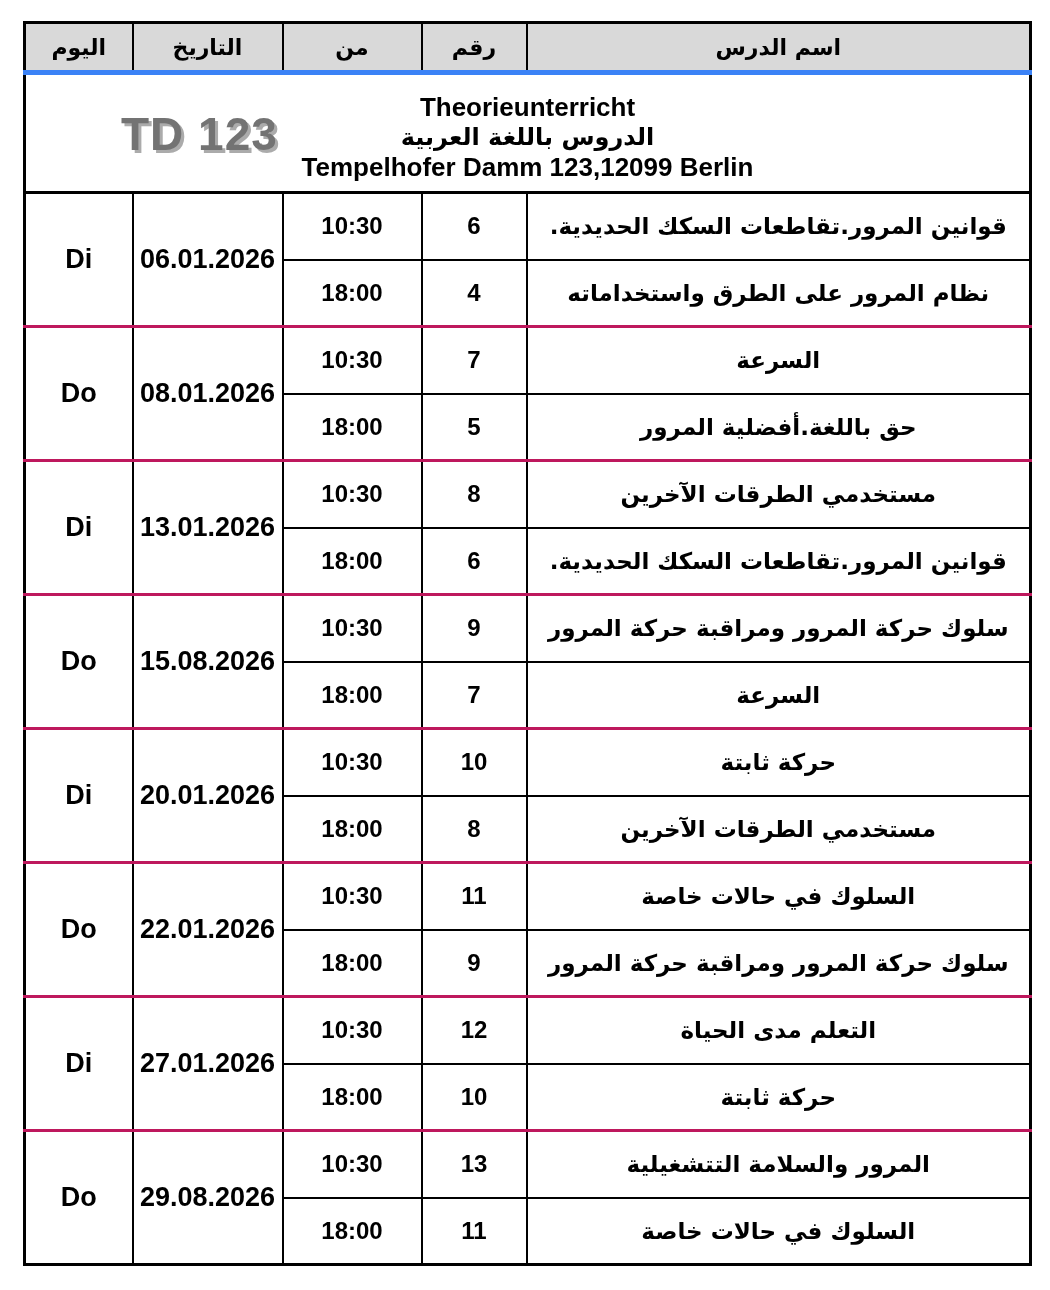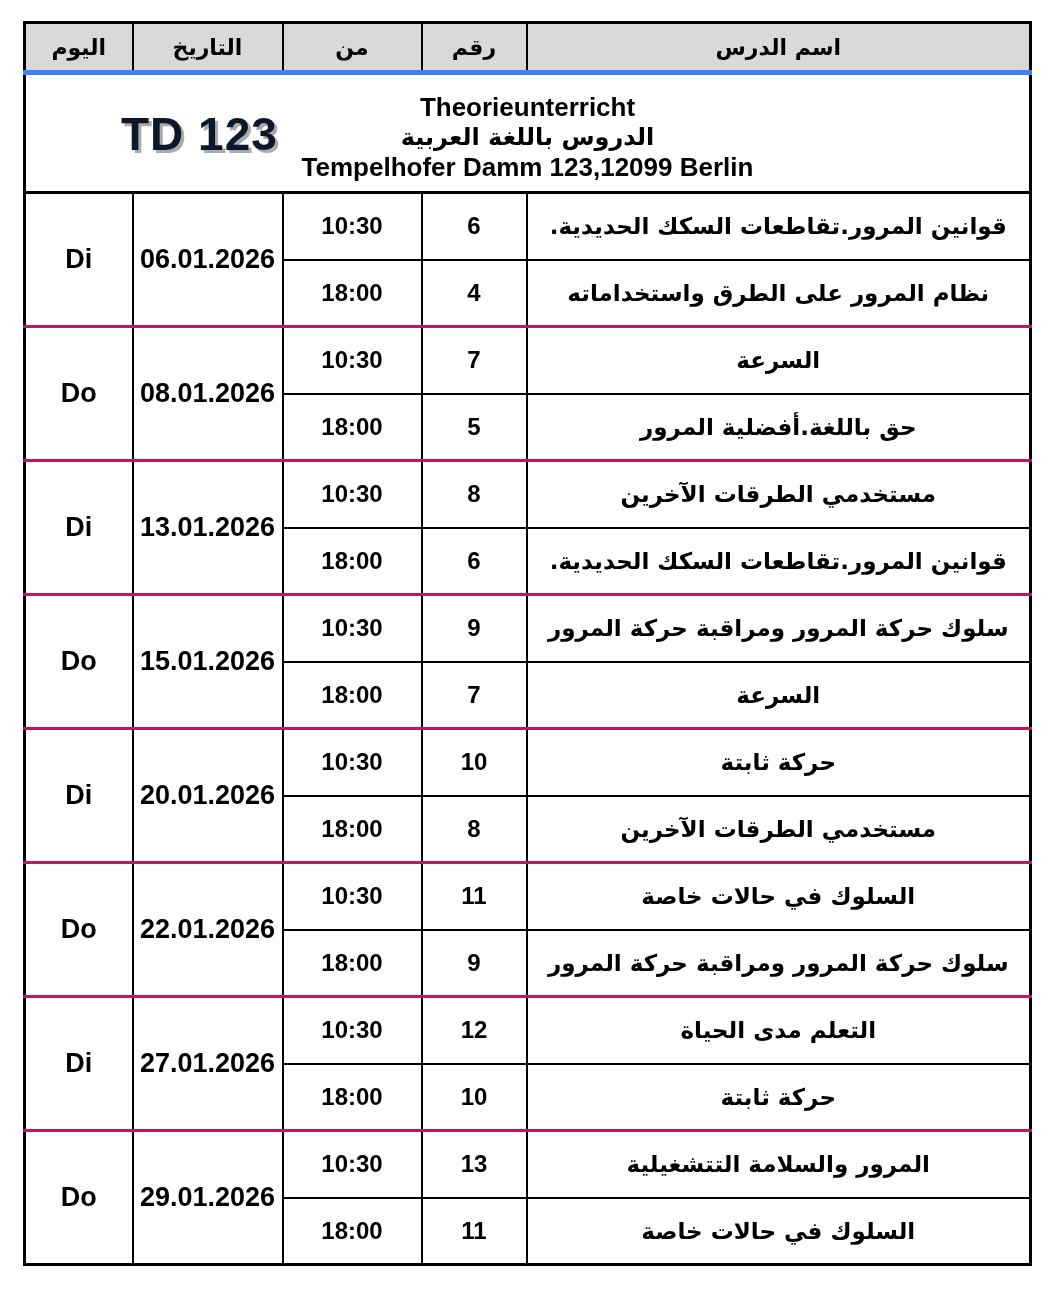--- a/index.html
+++ b/index.html
@@ -40,21 +40,21 @@
     position: relative;
     border-bottom: 3px solid #000;
   }
   .code-art {
     position: absolute;
     left: 95px;
     top: 32px;
     font-size: 46px;
     font-weight: bold;
     letter-spacing: 1px;
-    color: #0f172a;
+    color: #737373;
     text-shadow: 3px 3px 0 #ababab;
     font-family: "Liberation Sans", sans-serif;
     text-align: center;
   }
   .title-center { padding-top: 9px; line-height: 1.2; }
   .doc-title   { font-size: 26px; font-weight: bold; }
   .doc-sub-ar  { font-size: 24px; font-weight: bold; font-family: "DejaVu Sans", sans-serif; direction: rtl; }
   .doc-address { font-size: 26px; font-weight: bold; text-align: center; }
 
   
@@ -163,21 +163,21 @@
         <td class="lesson-cell">مستخدمي الطرقات الآخرين</td>
       </tr>
       <tr>
         <td class="time-cell">18:00</td>
         <td class="num-cell">6</td>
         <td class="lesson-cell">قوانين المرور.تقاطعات السكك الحديدية.</td>
       </tr>
 
       <tr class="group-start">
         <td class="day-cell" rowspan="2">Do</td>
-        <td class="date-cell" rowspan="2">15.01.2026</td>
+        <td class="date-cell" rowspan="2">15.08.2026</td>
         <td class="time-cell">10:30</td>
         <td class="num-cell">9</td>
         <td class="lesson-cell">سلوك حركة المرور ومراقبة حركة المرور</td>
       </tr>
       <tr>
         <td class="time-cell">18:00</td>
         <td class="num-cell">7</td>
         <td class="lesson-cell">السرعة</td>
       </tr>
 
@@ -215,21 +215,21 @@
         <td class="lesson-cell">التعلم مدى الحياة</td>
       </tr>
       <tr>
         <td class="time-cell">18:00</td>
         <td class="num-cell">10</td>
         <td class="lesson-cell">حركة ثابتة</td>
       </tr>
 
       <tr class="group-start">
         <td class="day-cell" rowspan="2">Do</td>
-        <td class="date-cell" rowspan="2">29.01.2026</td>
+        <td class="date-cell" rowspan="2">29.08.2026</td>
         <td class="time-cell">10:30</td>
         <td class="num-cell">13</td>
         <td class="lesson-cell">المرور والسلامة التتشغيلية</td>
       </tr>
       <tr>
         <td class="time-cell">18:00</td>
         <td class="num-cell">11</td>
         <td class="lesson-cell">السلوك في حالات خاصة</td>
       </tr>
     </tbody>

